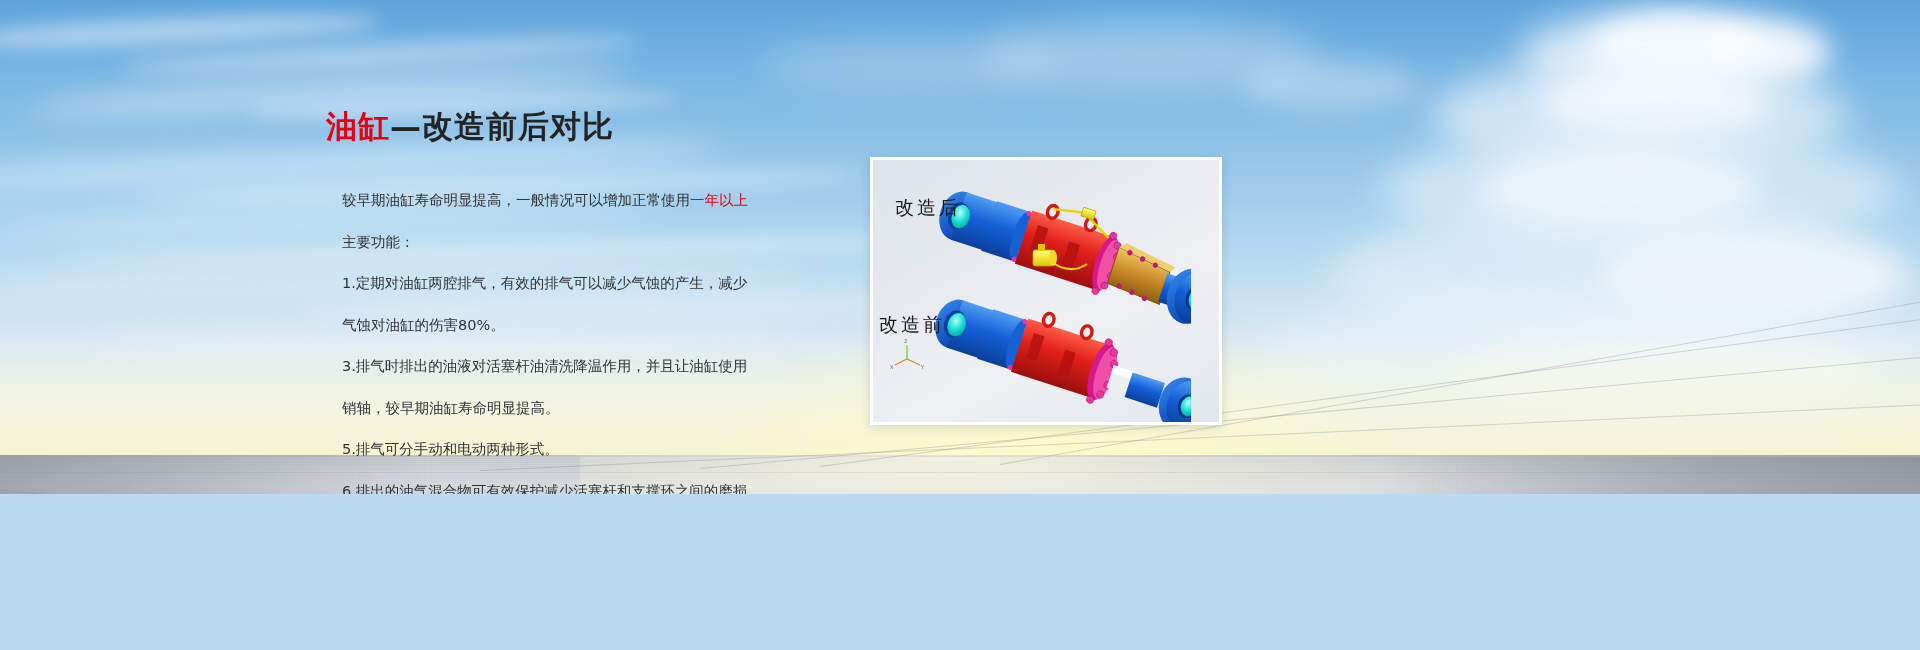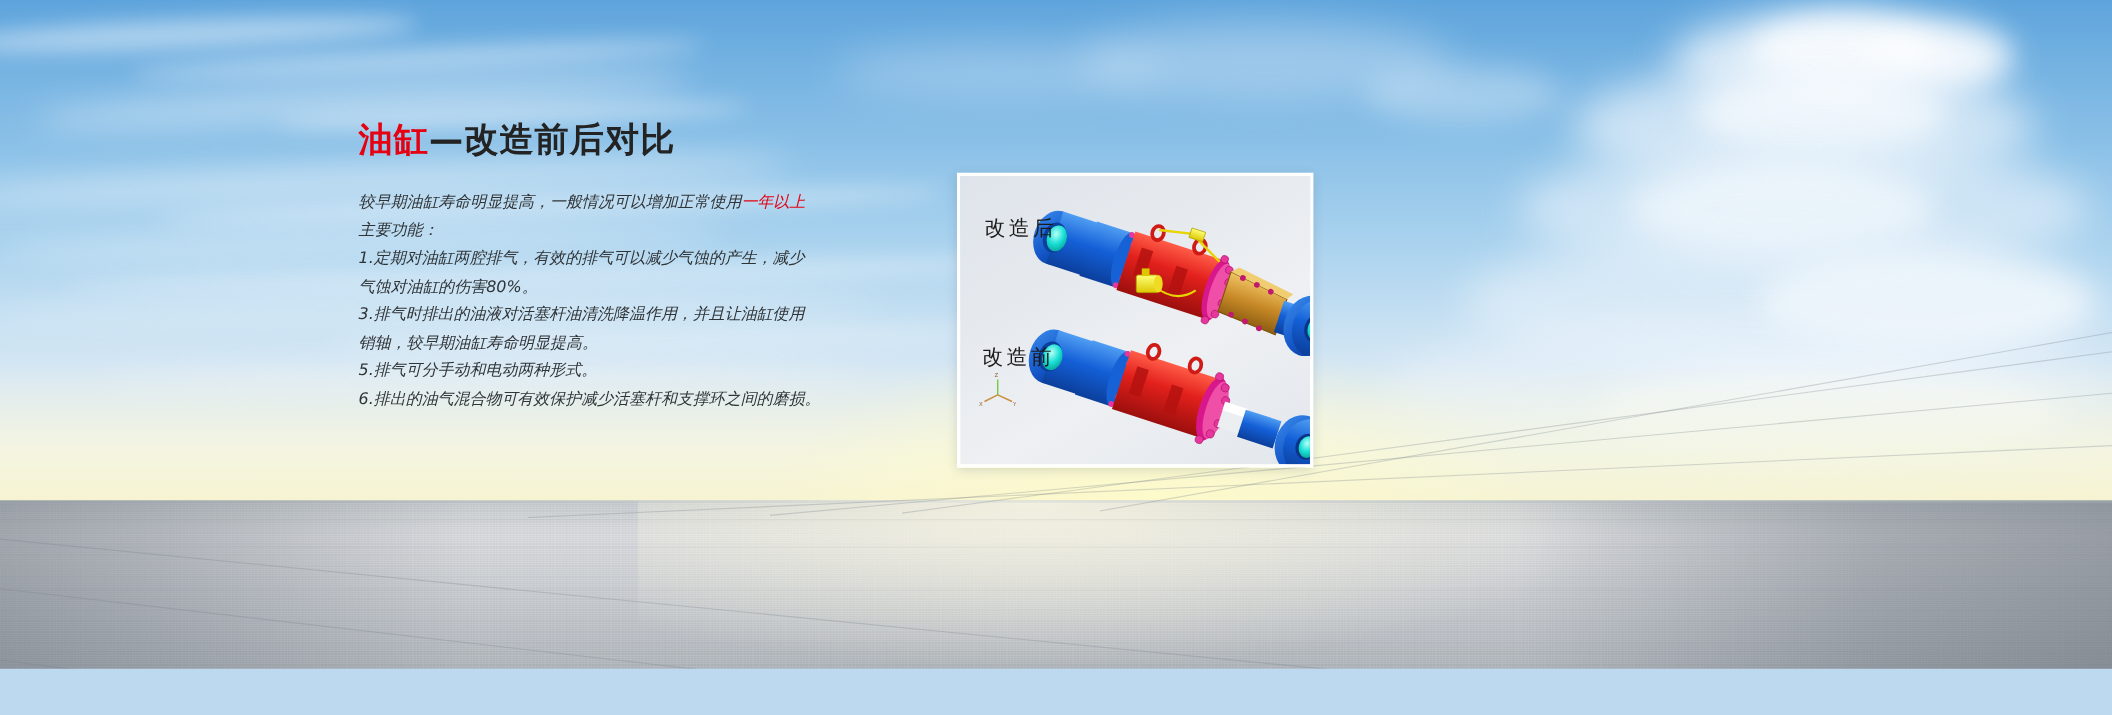--- a/index.html
+++ b/index.html
@@ -2,21 +2,21 @@
 <html lang="zh"><head>
 <meta charset="utf-8">
 <title>油缸改造前后对比</title>
 <style>
   html,body{margin:0;padding:0;}
   body{
     width:1920px;height:650px;overflow:hidden;
     font-family:"Liberation Sans","DejaVu Sans",sans-serif;
     background:#bcd9ef;
   }
-  #stage{position:relative;width:1920px;height:608px;overflow:hidden;}
+  #stage{position:relative;width:1920px;height:494px;overflow:hidden;}
 
   
   .sky{
     position:absolute;left:0;top:0;width:1920px;height:458px;
     background:
       linear-gradient(to bottom,
         #5ea4dc 0%,
         #76b3e2 14%,
         #8dc2e8 30%,
         #a9d2ee 48%,
@@ -94,37 +94,38 @@
   .subtitle{
     position:absolute;left:326px;top:139px;
     font-size:15px;color:#6f7a81;letter-spacing:.2px;white-space:nowrap;
     font-family:"Liberation Sans",sans-serif;
   }
   .body-copy{
     position:absolute;left:326px;top:172px;width:430px;
     font-size:14.5px;line-height:25.5px;color:#2f3437;
     font-family:"DejaVu Sans","Liberation Sans",sans-serif;
   }
-  .body-copy p{margin:0;white-space:nowrap;font-style:italic;}
+  .body-copy p{margin:16px;white-space:nowrap;}
   .hot{color:#e50012;}
 
   
   .panel{
     position:absolute;left:870px;top:157px;width:318px;height:262px;
     background:linear-gradient(150deg,#dfe4ea 0%,#e6eaef 35%,#eef0f3 62%,#e2e7ec 100%);
     border:3px solid #ffffff;
     box-shadow:0 2px 10px rgba(40,60,80,.18);
     overflow:hidden;
+    padding-left:28px;
   }
   .panel-label{
     position:absolute;font-size:19px;color:#1b1b1b;letter-spacing:3px;
     font-family:"DejaVu Sans","Liberation Sans",sans-serif;
   }
   .lbl-after{left:22px;top:35px;}
-  .lbl-before{left:20px;top:152px;}
+  .lbl-before{left:6px;top:152px;}
 </style>
 </head>
 <body>
 
 <div id="stage">
 
   <div class="sky"></div>
 
   <div class="cir" style="left:-40px;top:18px;width:420px;height:26px;transform:rotate(-2.5deg);opacity:.45;"></div>
   <div class="cir" style="left:120px;top:44px;width:520px;height:20px;transform:rotate(-3deg);opacity:.40;"></div>

